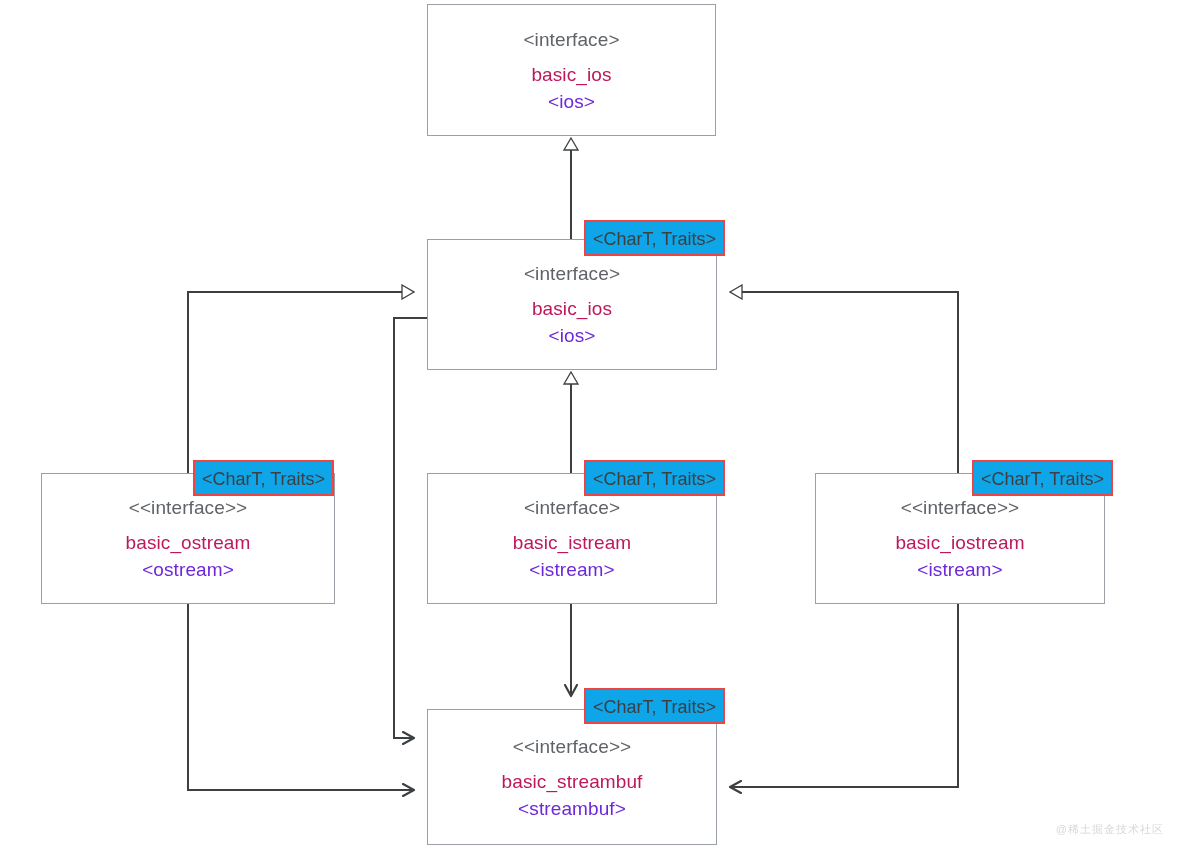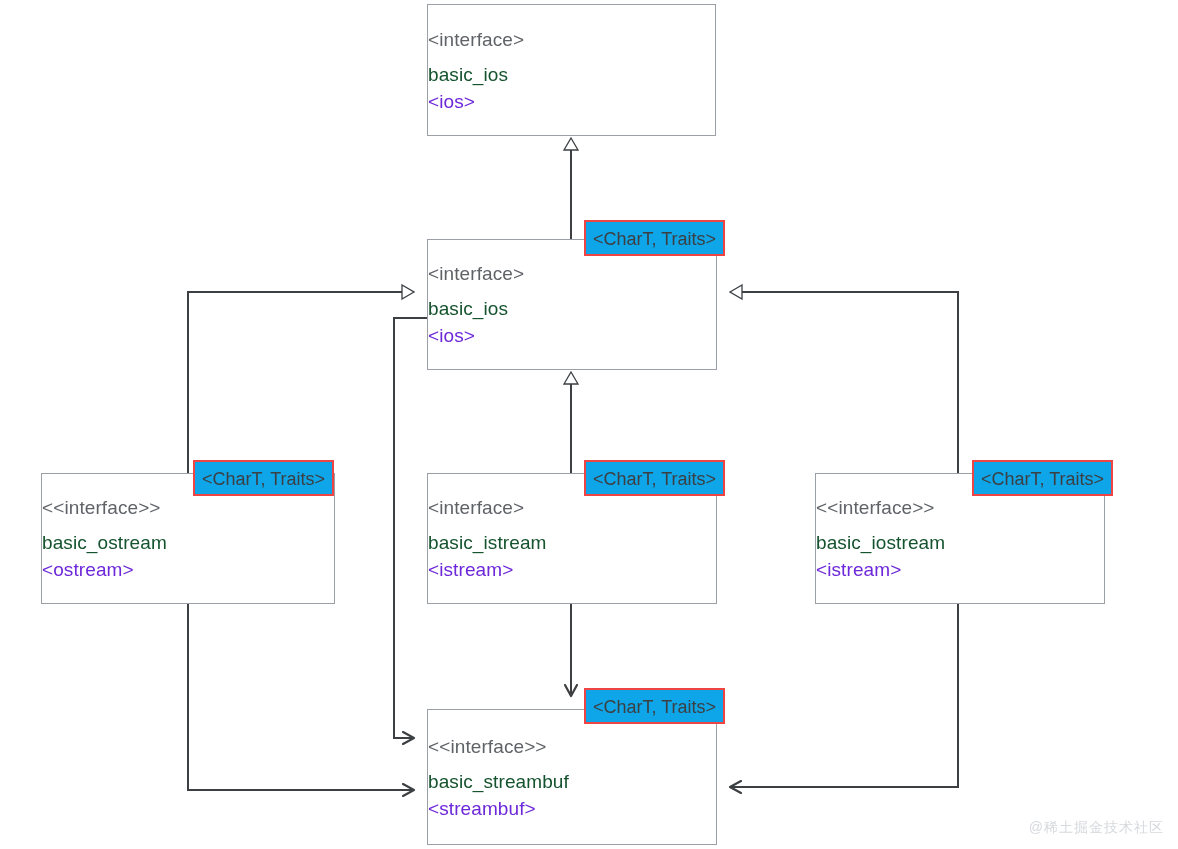--- a/index.html
+++ b/index.html
@@ -26,55 +26,55 @@
     height: 849px;
     pointer-events: none;
   }
   .uml-class {
     position: absolute;
     box-sizing: border-box;
     border: 1px solid #9aa0a6;
     background: #ffffff;
     display: flex;
     flex-direction: column;
-    align-items: flex-start;
+    align-items: center;
     justify-content: center;
     z-index: 2;
   }
   .uml-line {
     display: block;
     color: #3c4043;
     font-size: 19px;
     line-height: 27px;
     letter-spacing: 0.1px;
     text-align: center;
     white-space: nowrap;
   }
   .uml-line.stereotype { color: #5f6368; }
-  .uml-line.classname  { color: #14532d; margin-top: 8px; }
+  .uml-line.classname  { color: #be185d; margin-top: 8px; }
   .uml-line.header     { color: #6d28d9; }
 
   .template-tag {
     position: absolute;
     box-sizing: border-box;
     border: 2px solid #ef4444;
     background: #0ea5e9;
     color: #3c4043;
     font-size: 18px;
     line-height: 22px;
     padding: 6px 7px 4px 7px;
     white-space: nowrap;
     z-index: 4;
   }
   .watermark {
     position: absolute;
     right: 14px;
     bottom: 12px;
     color: #d6d9dd;
-    font-size: 14px;
+    font-size: 11px;
     letter-spacing: 1px;
     white-space: nowrap;
     z-index: 5;
     user-select: none;
   }
 </style>
 </head>
 <body>
 
 <div id="diagram-canvas">

